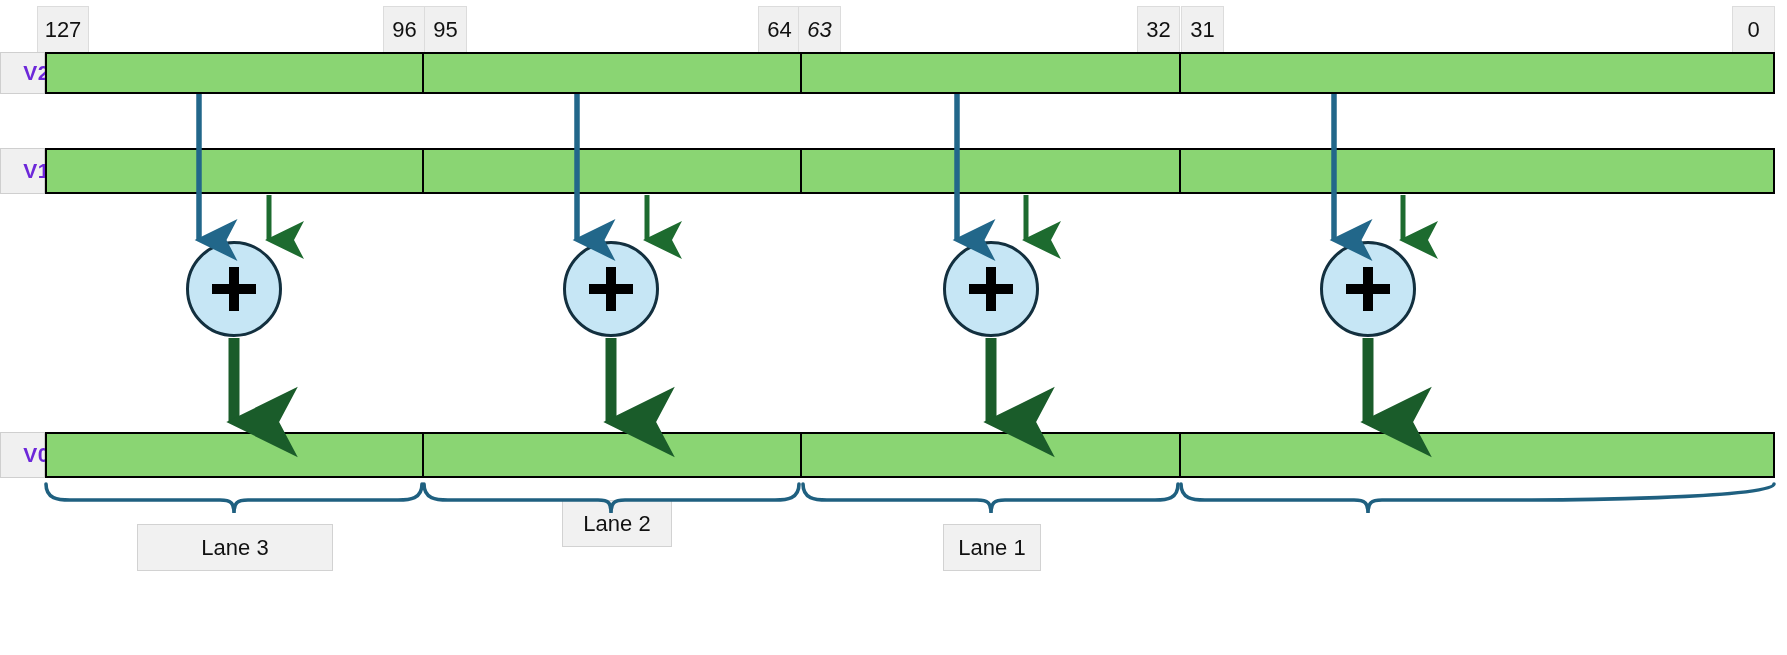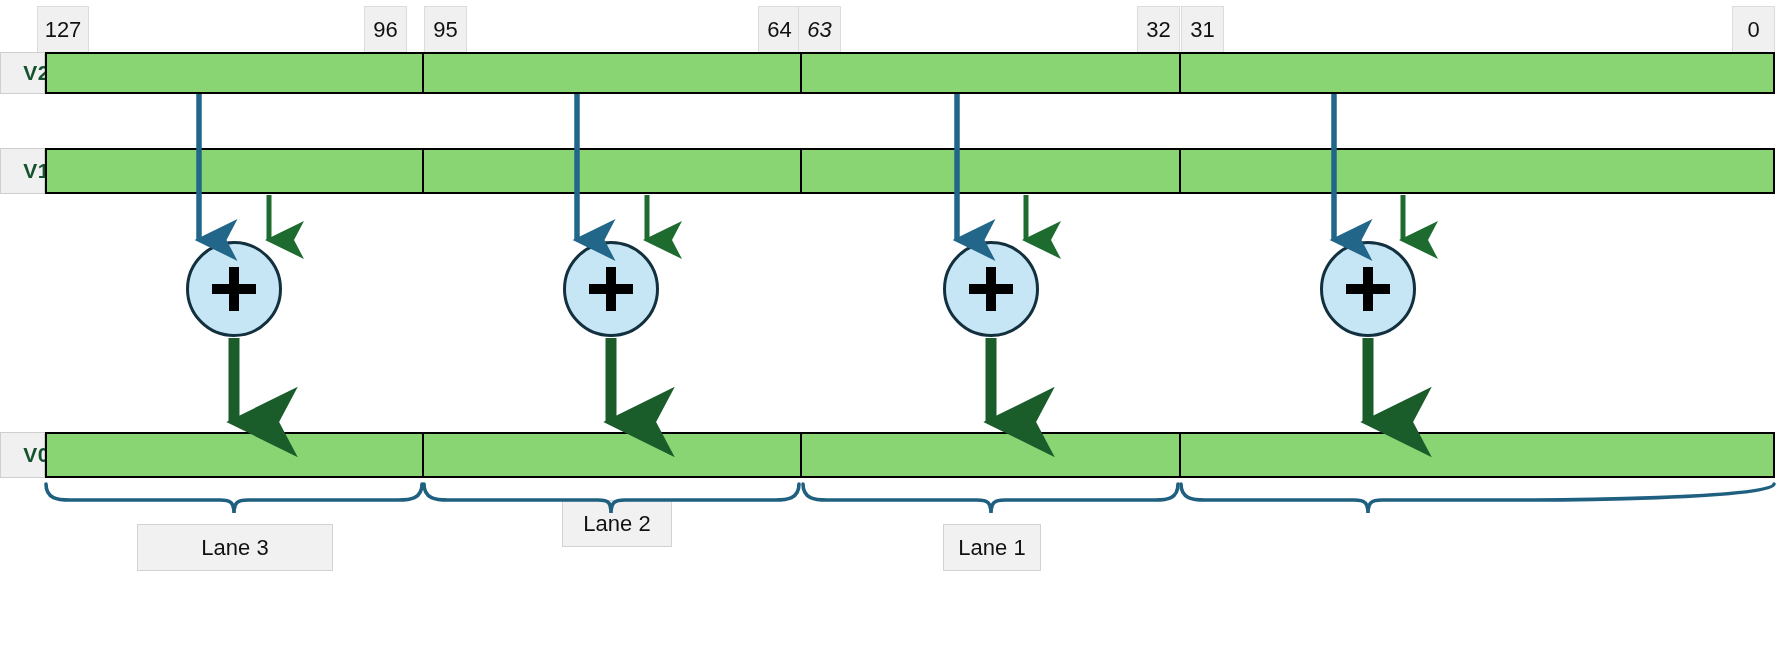--- a/index.html
+++ b/index.html
@@ -21,21 +21,21 @@
   .reg-label{
     position:absolute;
     box-sizing:border-box;
     background:#f0f0f0;
     border:1px solid #cfcfcf;
     display:flex;
     align-items:center;
     justify-content:center;
     font-weight:bold;
     font-size:21px;
-    color:#14532d;
+    color:#6d28d9;
     letter-spacing:.3px;
     padding-left:28px;
   }
 
   
   .bit-label{
     position:absolute;
     box-sizing:border-box;
     background:#f0f0f0;
     border:1px solid #dcdcdc;
@@ -103,21 +103,21 @@
     display:flex;align-items:center;justify-content:center;
     font-size:22px;color:#111111;
   }
 </style>
 </head>
 <body>
 
 <div id="stage">
 
   <div class="bit-label" style="left:37px;width:52px;">127</div>
-  <div class="bit-label" style="left:364px;width:43px;">96</div>
+  <div class="bit-label" style="left:383px;width:43px;">96</div>
   <div class="bit-label" style="left:424px;width:43px;">95</div>
   <div class="bit-label" style="left:758px;width:43px;">64</div>
   <div class="bit-label" style="left:798px;width:43px;font-style:italic;">63</div>
   <div class="bit-label" style="left:1137px;width:43px;">32</div>
   <div class="bit-label" style="left:1181px;width:43px;">31</div>
   <div class="bit-label" style="left:1732px;width:43px;">0</div>
 
   <div class="reg-label" style="left:0px;top:52px;width:45px;height:42px;">V2</div>
   <div class="reg-bar" style="left:45px;top:52px;width:1730px;height:42px;"></div>
   <div class="lane-div" style="left:422px;top:52px;height:42px;"></div>

